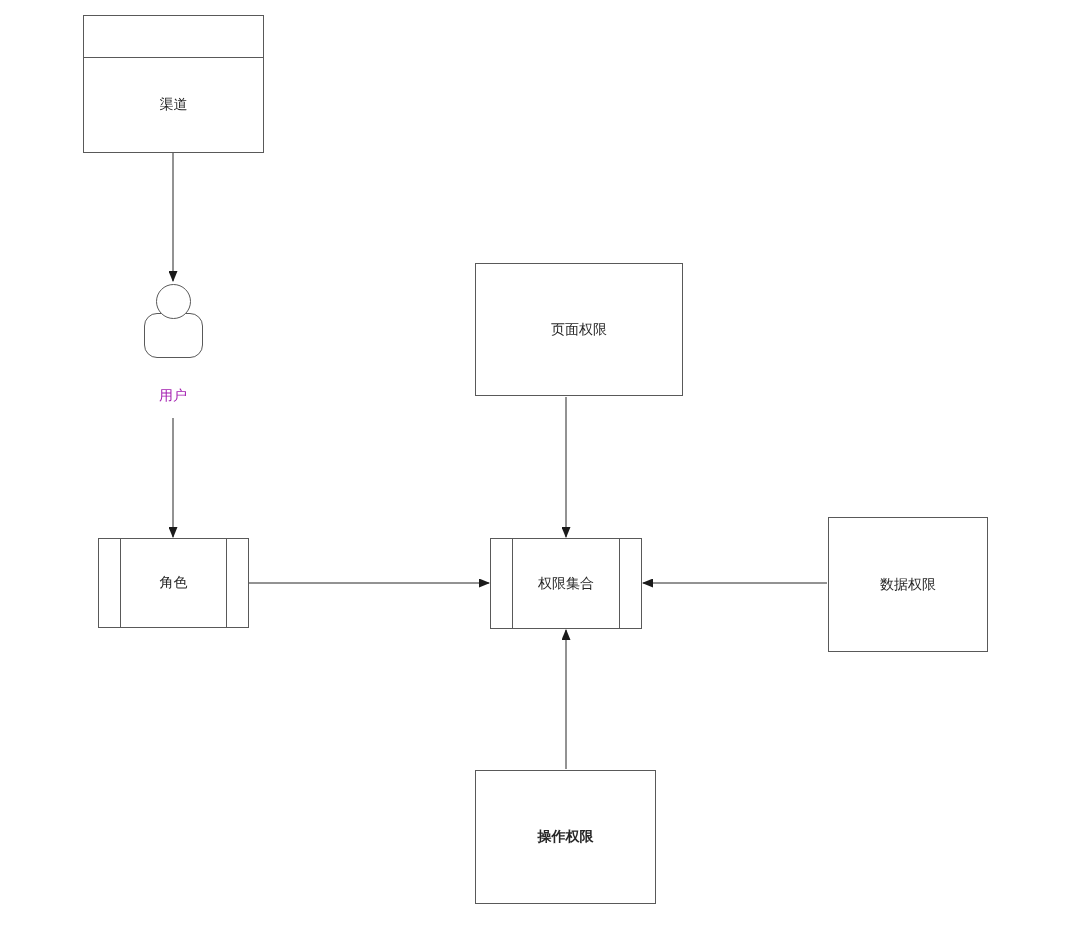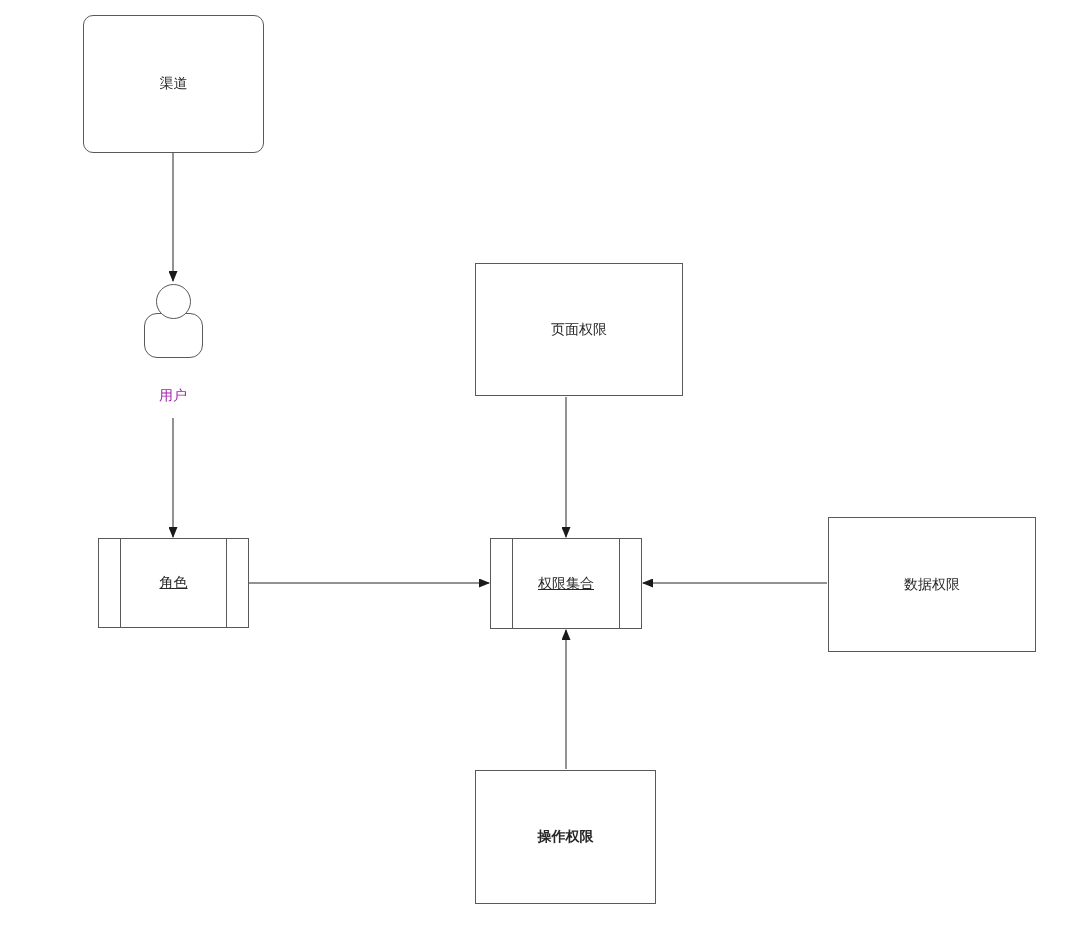--- a/index.html
+++ b/index.html
@@ -33,23 +33,23 @@
     box-sizing: border-box;
     font-size: 14px;
     line-height: 1.4;
   }
   
   .channel-box {
     left: 83px;
     top: 15px;
     width: 181px;
     height: 138px;
-    border-radius: 10px;
-    display: flex;
-    flex-direction: row;
+    border-radius: 0;
+    display: flex;
+    flex-direction: column;
   }
   .channel-header {
     height: 41px;
     border-bottom: 1px solid #595959;
     flex: none;
   }
   .channel-body {
     flex: 1;
     display: flex;
     align-items: center;
@@ -92,21 +92,20 @@
     width: 80px;
     text-align: center;
     font-size: 14px;
     color: #a21caf;
   }
   
   .process {
     display: flex;
     align-items: center;
     justify-content: center;
-    text-decoration: underline;
   }
   .process::before,
   .process::after {
     content: "";
     position: absolute;
     top: 0;
     bottom: 0;
     width: 1px;
     background: #595959;
   }
@@ -132,21 +131,21 @@
   }
   .page-permission-box {
     left: 475px;
     top: 263px;
     width: 208px;
     height: 133px;
   }
   .data-permission-box {
     left: 828px;
     top: 517px;
-    width: 208px;
+    width: 160px;
     height: 135px;
   }
   .operation-permission-box {
     left: 475px;
     top: 770px;
     width: 181px;
     height: 134px;
     font-weight: bold;
   }
 </style>

